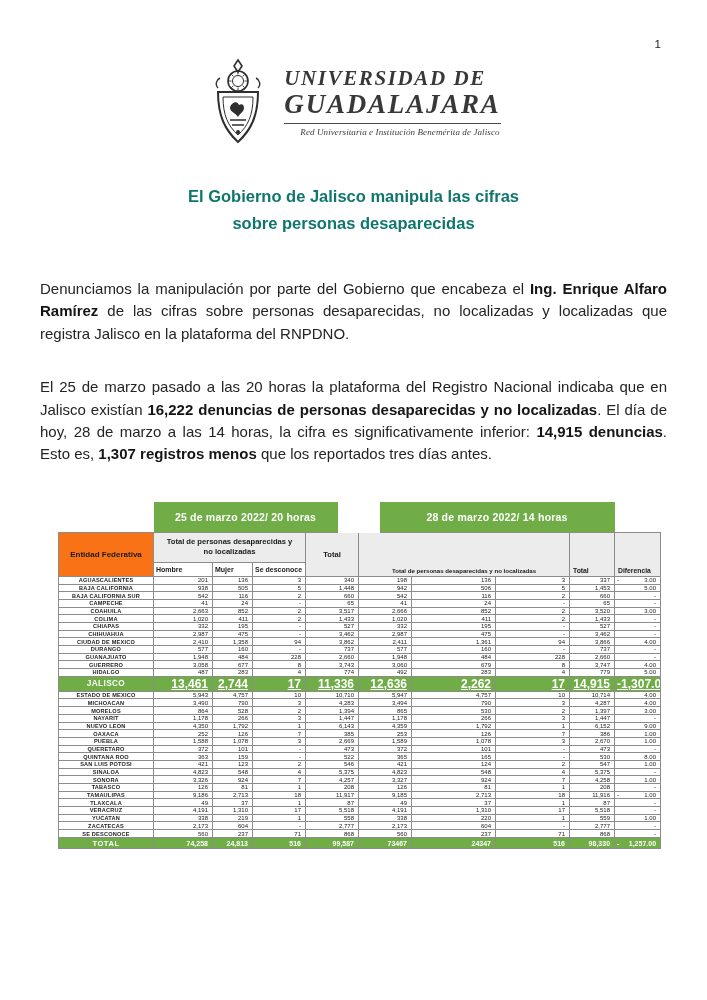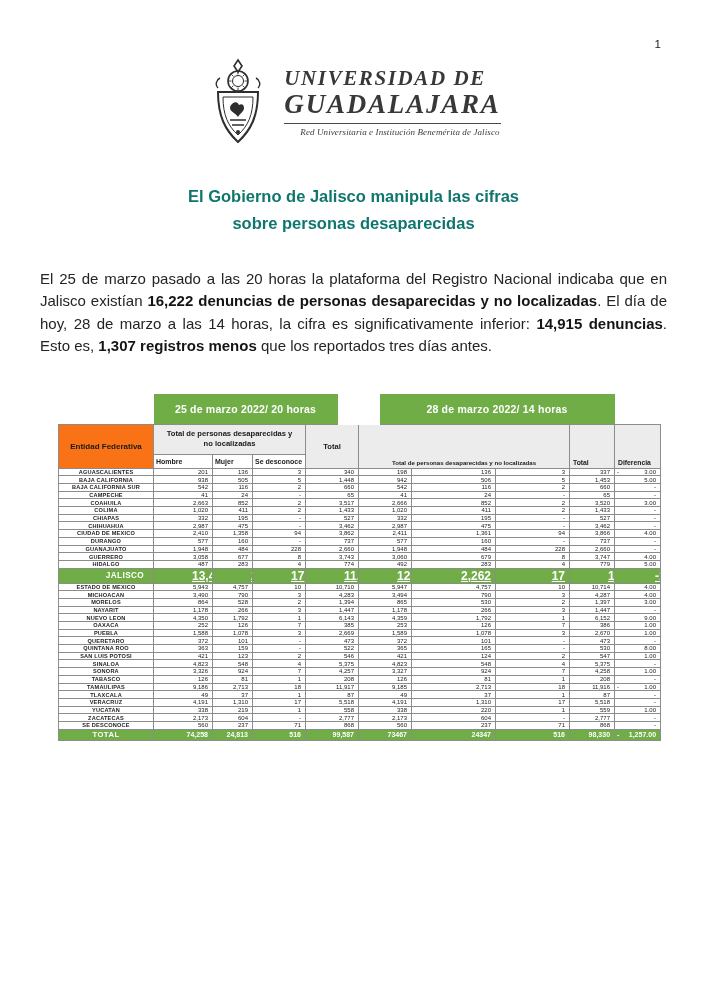--- a/index.html
+++ b/index.html
@@ -45,21 +45,21 @@
     vertical-align:bottom; padding-bottom:2px; }
   th.h-total-r, th.h-diff { background:#ececec; font-weight:bold; font-size:6.8px;
     text-align:left; vertical-align:bottom; padding:0 0 2px 3px; }
   th.h-sub { background:#ffffff; font-weight:bold; font-size:7px; text-align:left;
     padding-left:2px; height:13px; }
 
   .tbl tbody tr { height:7.7px; }
   .tbl td.ent { text-align:center; font-weight:bold; font-size:5.6px; letter-spacing:0.2px; color:#1c1c1c; }
   .tbl td.num { text-align:right; padding-right:4px; font-size:6px; color:#1c1c1c; }
   .tbl tr.hl { background:#70ad47; height:11.5px; }
-  .tbl tr.hl td { color:#ffffff;padding-left:38px; }
+  .tbl tr.hl td { color:#ffffff; }
   .tbl tr.hl td.ent { font-size:8.2px; letter-spacing:0.4px; }
   .tbl tr.hl td.num { font-size:12px; font-weight:bold;text-decoration:underline; }
   .tbl tr.total { background:#70ad47; height:11.5px; }
   .tbl tr.total td { color:#ffffff; font-weight:bold; }
   .tbl tr.total td.ent { font-size:7.6px; letter-spacing:0.5px; }
   .tbl tr.total td.num { font-size:7px; }
   .negw { display:flex; justify-content:space-between; align-items:center; padding-left:2px; }
 </style>
 </head>
 <body>
@@ -96,20 +96,21 @@
       <hr class="logo-rule">
       <div class="tagline">Red Universitaria e Institución Benemérita de Jalisco</div>
     </div>
   </header>
 
   <h1 class="doc-title">
     <span>El Gobierno de Jalisco manipula las cifras</span><br>
     <span>sobre personas desaparecidas</span>
   </h1>
 
+  <p class="body-par mt1"><span>Denunciamos la manipulación por parte del Gobierno que encabeza el </span><b>Ing. Enrique Alfaro Ramírez</b><span> de las cifras sobre personas desaparecidas, no localizadas y localizadas que registra Jalisco en la plataforma del RNPDNO.</span></p>
   <p class="body-par mt2"><span>El 25 de marzo pasado a las 20 horas la plataforma del Registro Nacional indicaba que en Jalisco existían </span><b>16,222 denuncias de personas desaparecidas y no localizadas</b><span>. El día de hoy, 28 de marzo a las 14 horas, la cifra es significativamente inferior: </span><b>14,915 denuncias</b><span>. Esto es, </span><b>1,307 registros menos</b><span> que los reportados tres días antes.</span></p>
 
   <table class="tbl">
     <colgroup>
       <col style="width:95px">
         <col style="width:59px">
         <col style="width:40px">
         <col style="width:53px">
       <col style="width:53px">
         <col style="width:53px">

